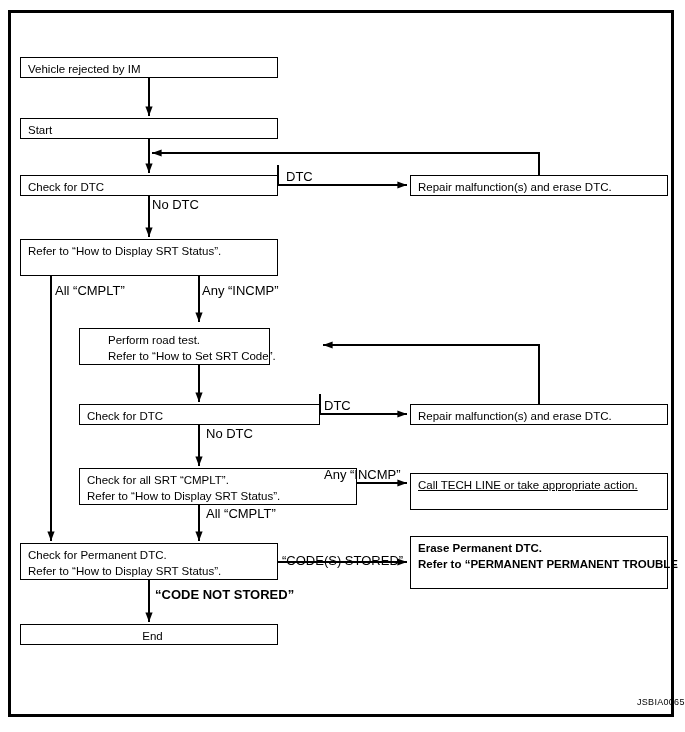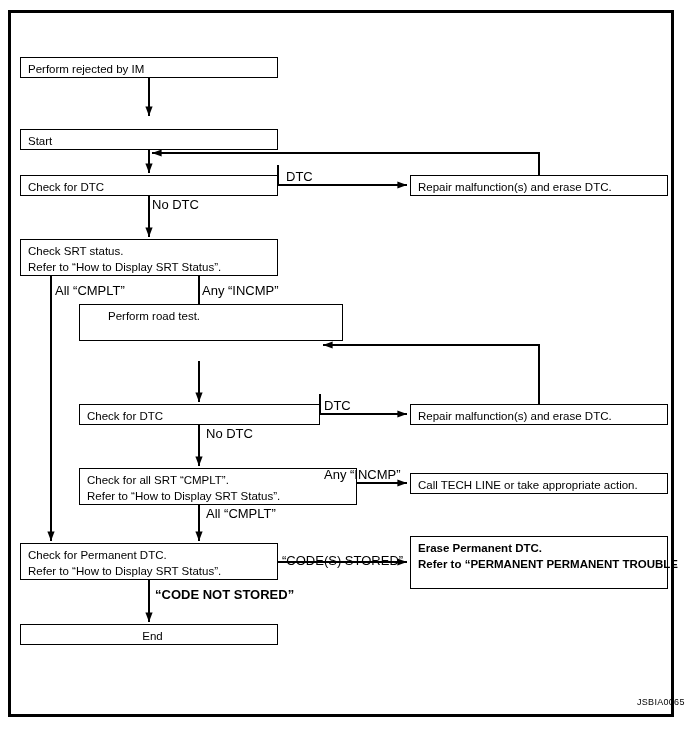--- a/index.html
+++ b/index.html
@@ -109,30 +109,30 @@
       <line x1="199" y1="505" x2="199" y2="541" marker-end="url(#arrow)"></line>
 
       <path d="M 278 562 L 407 562" marker-end="url(#arrow)"></path>
 
       <line x1="149" y1="580" x2="149" y2="622" marker-end="url(#arrow)"></line>
 
     </g>
   </svg>
 
   <div id="nodes-host">
-      <div class="node" style="left: 20px; top: 57px; width: 258px; height: 21px;"><span class="node-line">Perform rejected by IM</span></div>
-      <div class="node" style="left: 20px; top: 118px; width: 258px; height: 21px; margin-top: 11px;"><span class="node-line">Start</span></div>
+      <div class="node" style="left: 20px; top: 57px; width: 258px; height: 21px;"><span class="node-line">Vehicle rejected by IM</span></div>
+      <div class="node" style="left: 20px; top: 118px; width: 258px; height: 21px;"><span class="node-line">Start</span></div>
       <div class="node" style="left: 20px; top: 175px; width: 258px; height: 21px;"><span class="node-line">Check for DTC</span></div>
       <div class="node" style="left: 410px; top: 175px; width: 258px; height: 21px;"><span class="node-line">Repair malfunction(s) and erase DTC.</span></div>
-      <div class="node" style="left: 20px; top: 239px; width: 258px; height: 37px;"><span class="node-line">Check SRT status.</span><span class="node-line">Refer to “How to Display SRT Status”.</span></div>
-      <div class="node" style="left: 79px; top: 304px; width: 264px; height: 37px; padding-left: 28px;"><span class="node-line">Perform road test.</span></div>
+      <div class="node" style="left: 20px; top: 239px; width: 258px; height: 37px;"><span class="node-line">Refer to “How to Display SRT Status”.</span></div>
+      <div class="node" style="left: 79px; top: 328px; width: 191px; height: 37px; padding-left: 28px;"><span class="node-line">Perform road test.</span><span class="node-line">Refer to “How to Set SRT Code”.</span></div>
       <div class="node" style="left: 79px; top: 404px; width: 241px; height: 21px;"><span class="node-line">Check for DTC</span></div>
       <div class="node" style="left: 410px; top: 404px; width: 258px; height: 21px;"><span class="node-line">Repair malfunction(s) and erase DTC.</span></div>
       <div class="node" style="left: 79px; top: 468px; width: 278px; height: 37px;"><span class="node-line">Check for all SRT “CMPLT”.</span><span class="node-line">Refer to “How to Display SRT Status”.</span></div>
-      <div class="node" style="left: 410px; top: 473px; width: 258px; height: 21px;"><span class="node-line">Call TECH LINE or take appropriate action.</span></div>
+      <div class="node" style="left: 410px; top: 473px; width: 258px; height: 37px; text-decoration: underline;"><span class="node-line">Call TECH LINE or take appropriate action.</span></div>
       <div class="node" style="left: 20px; top: 543px; width: 258px; height: 37px;"><span class="node-line">Check for Permanent DTC.</span><span class="node-line">Refer to “How to Display SRT Status”.</span></div>
       <div class="node" style="left: 410px; top: 536px; width: 258px; height: 53px; font-weight: bold;"><span class="node-line">Erase Permanent DTC.</span><span class="node-line">Refer to “PERMANENT PERMANENT TROUBLE</span></div>
       <div class="node" style="left: 20px; top: 624px; width: 258px; height: 21px; text-align: center;"><span class="node-line">End</span></div>
     </div>
 
   <div id="labels-host">
       <div class="edge-label" style="left: 286px; top: 170px;">DTC</div>
       <div class="edge-label" style="left: 152px; top: 198px;">No DTC</div>
       <div class="edge-label" style="left: 55px; top: 284px;">All “CMPLT”</div>
       <div class="edge-label" style="left: 202px; top: 284px;">Any “INCMP”</div>

